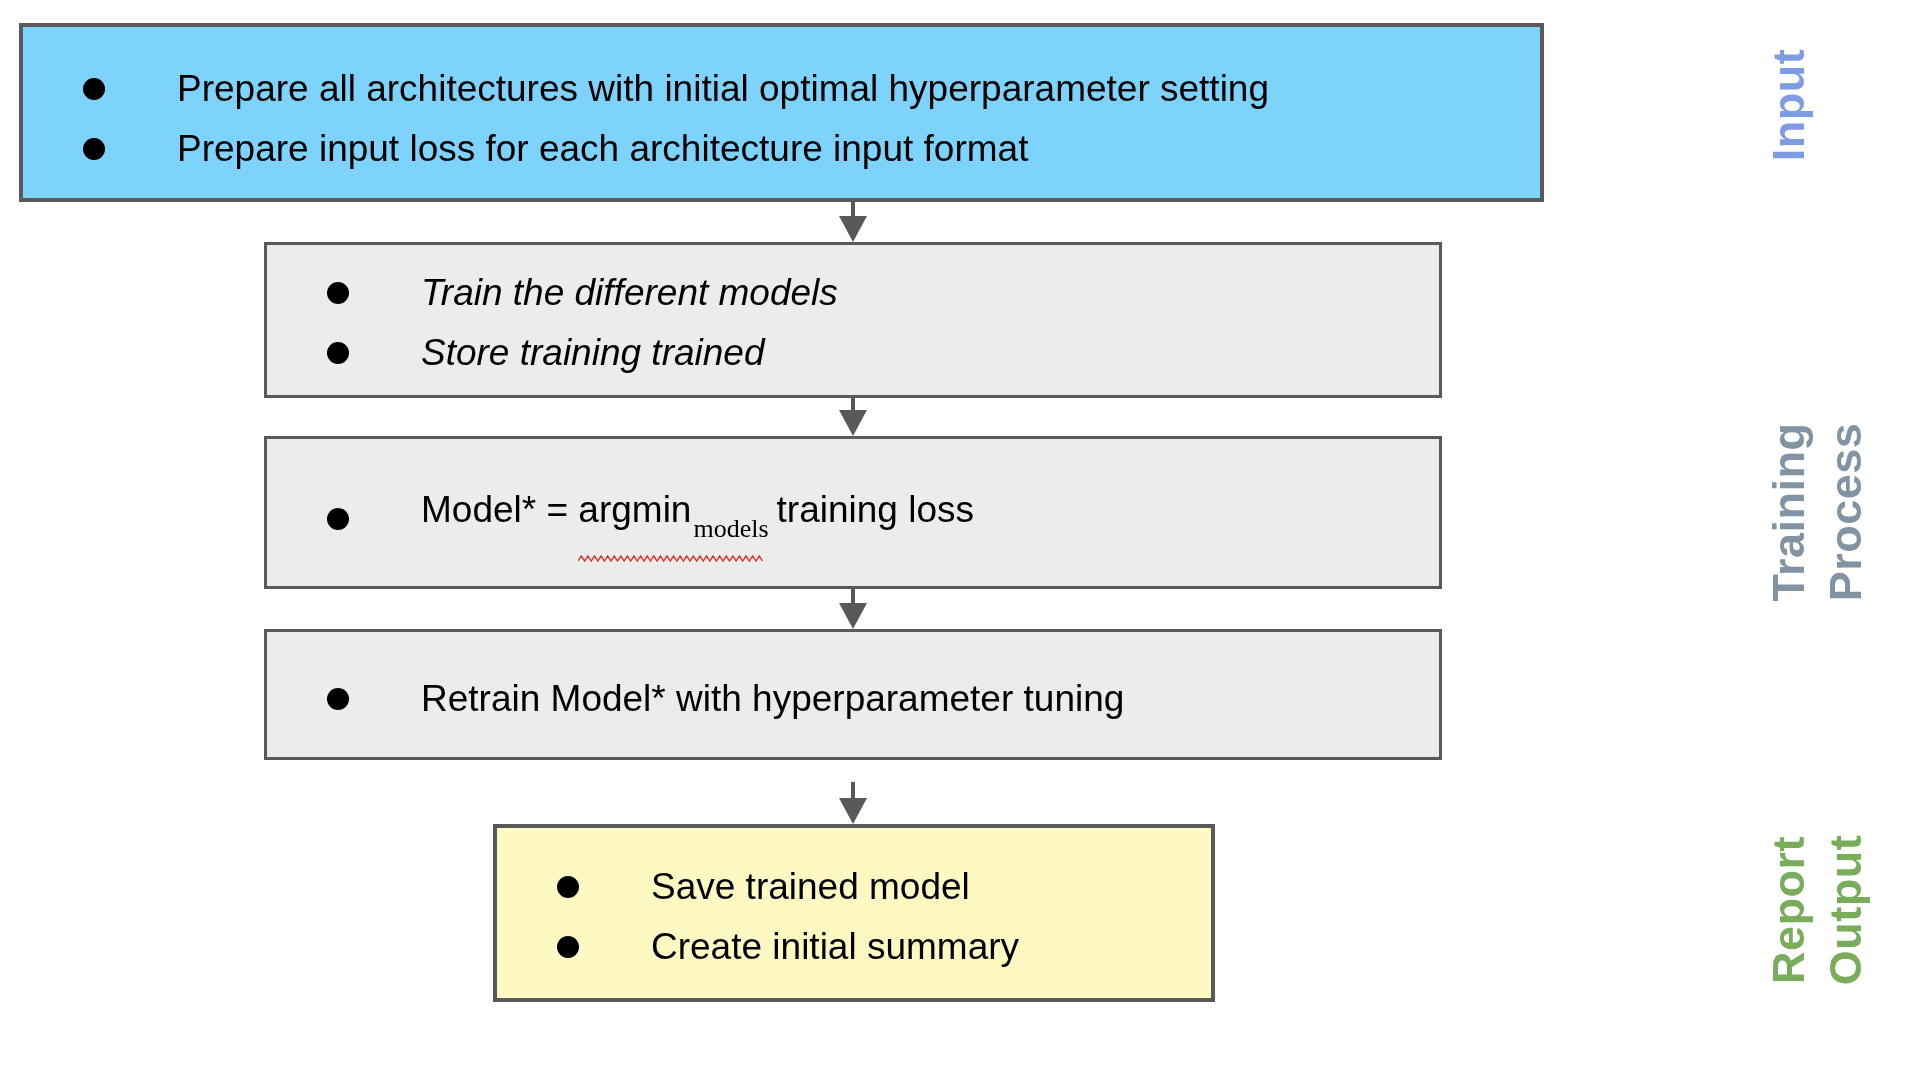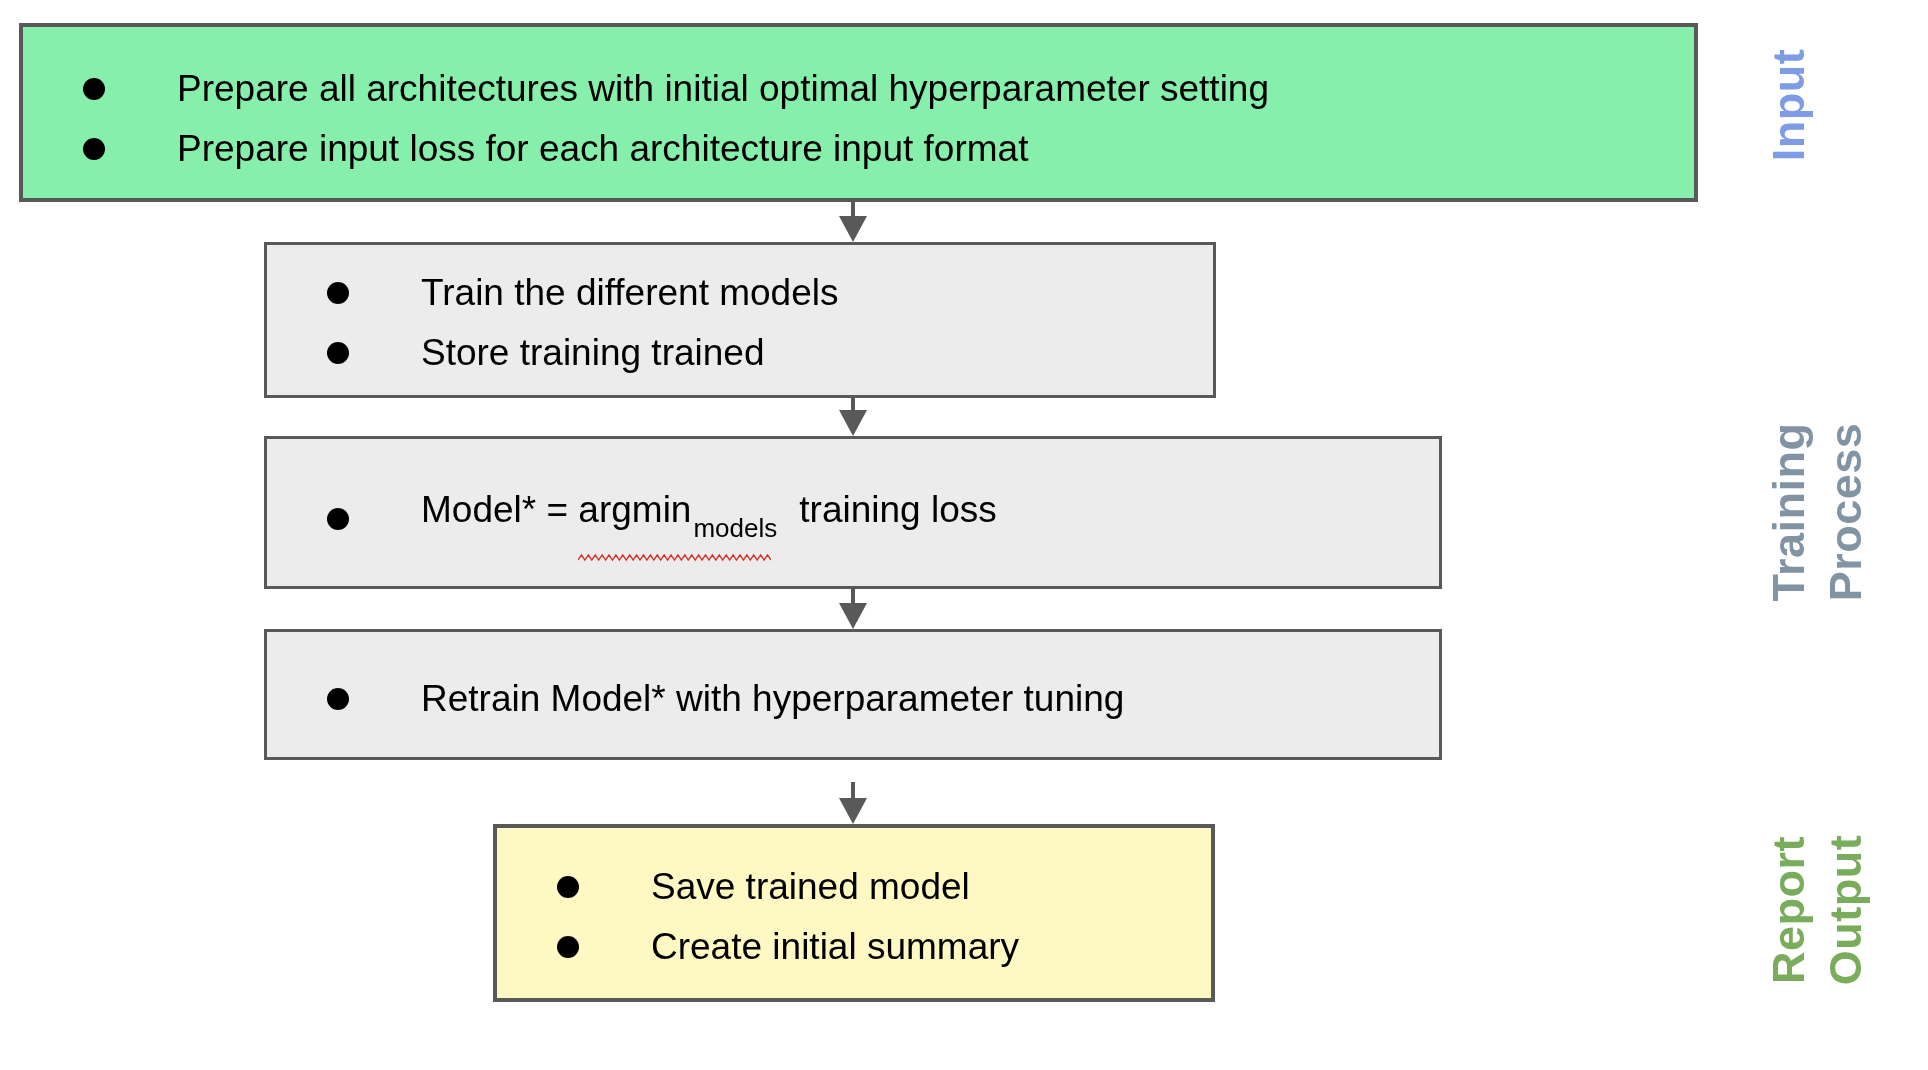--- a/index.html
+++ b/index.html
@@ -12,22 +12,22 @@
     overflow: hidden;
   }
   .box {
     position: absolute;
     box-sizing: border-box;
     border: 4px solid #595959;
     display: flex;
     flex-direction: column;
     justify-content: center;
   }
-  .box-input   { left: 19px;  top: 23px;  width: 1679px; height: 179px; background: #86efac; padding-top: 13px; }
-  .box-train   { left: 264px; top: 242px; width: 952px; height: 156px; background: #ECECEC; border-width: 3px; padding-top: 6px; }
+  .box-input   { left: 19px;  top: 23px;  width: 1525px; height: 179px; background: #7dd3fc; padding-top: 13px; }
+  .box-train   { left: 264px; top: 242px; width: 1178px; height: 156px; background: #ECECEC; border-width: 3px; padding-top: 6px; font-style: italic; }
   .box-argmin  { left: 264px; top: 436px; width: 1178px; height: 153px; background: #ECECEC; border-width: 3px; padding-top: 13px; }
   .box-retrain { left: 264px; top: 629px; width: 1178px; height: 131px; background: #ECECEC; border-width: 3px; padding-top: 9px; }
   .box-output  { left: 493px; top: 824px; width: 722px;  height: 178px; background: #fef9c3; padding-top: 8px; }
 
   .li {
     display: flex;
     align-items: center;
     height: 60px;
     font-size: 37px;
     line-height: 60px;
@@ -40,27 +40,28 @@
     background: #000;
     margin-left: 60px;
     margin-right: 72px;
   }
   .eq { position: relative; display: inline-block; }
   .misspell { position: relative; display: inline-block; }
   .sub {
     font-size: 26px;
     vertical-align: -15px;
     margin-left: 2px;
+    font-family: Liberation Serif, serif;
   }
   .squiggle {
     position: absolute;
     left: 0; bottom: -4px;
     width: 97%; height: 9px;
   }
-  .eq-suffix { margin-left: 22px; }
+  .eq-suffix { margin-left: 8px; }
 
   .side-label {
     position: absolute;
     transform: translate(-50%, -50%) rotate(-90deg);
     font-size: 45px;
     font-weight: bold;
     line-height: 57px;
     text-align: center;
     white-space: pre-line;
     letter-spacing: 0.5px;

